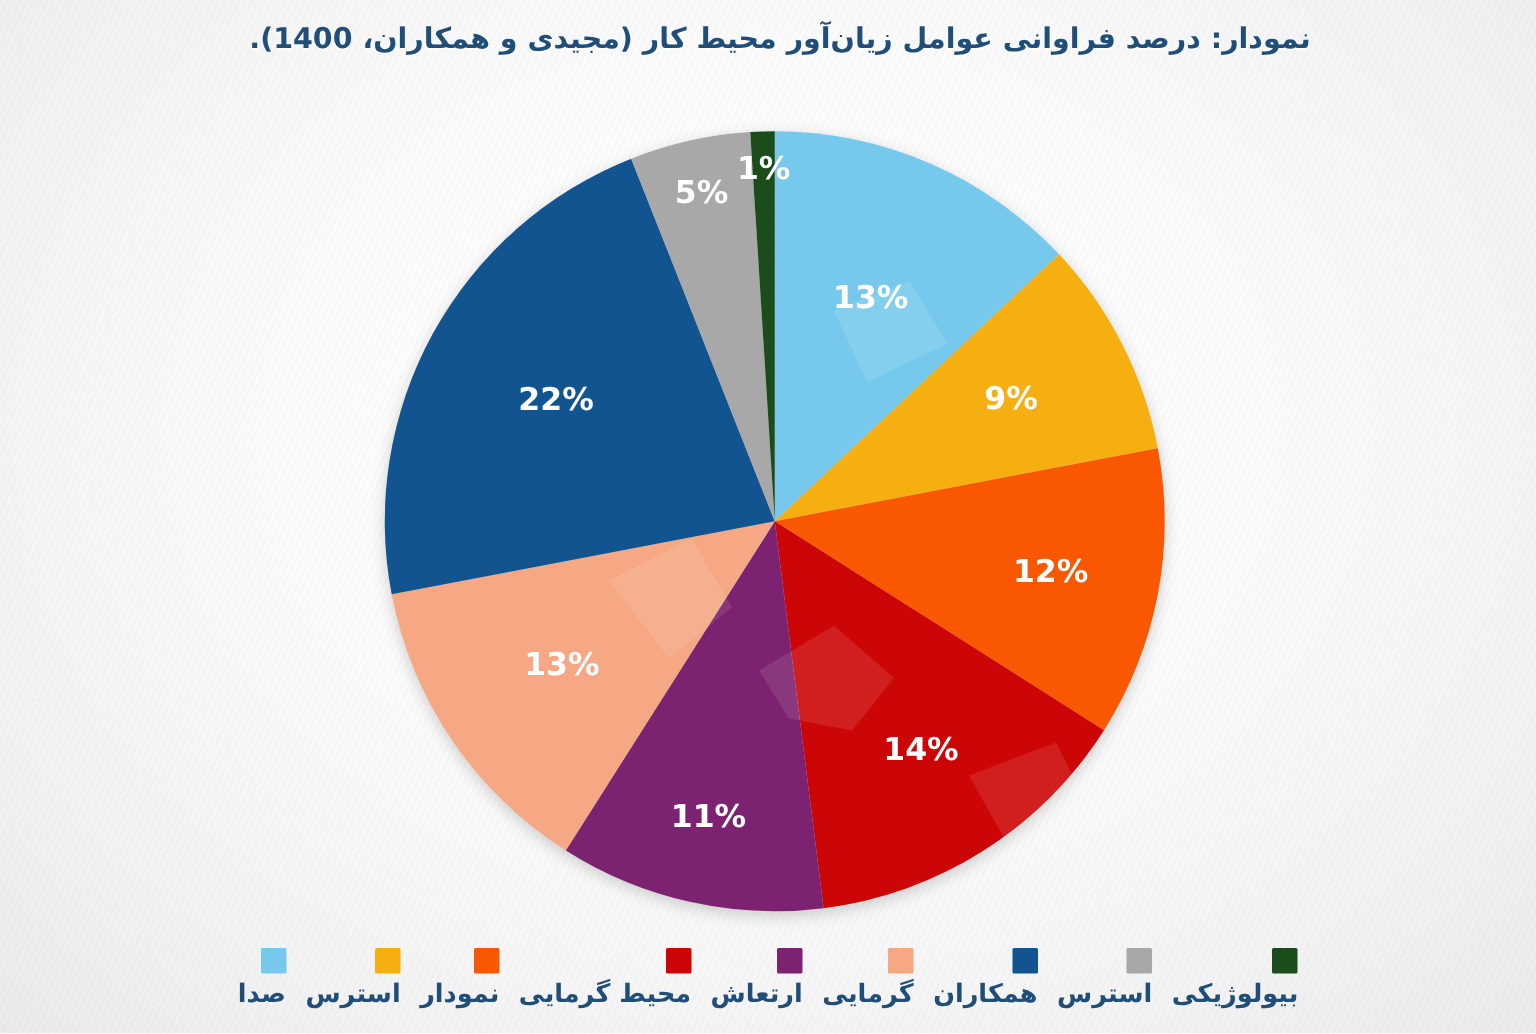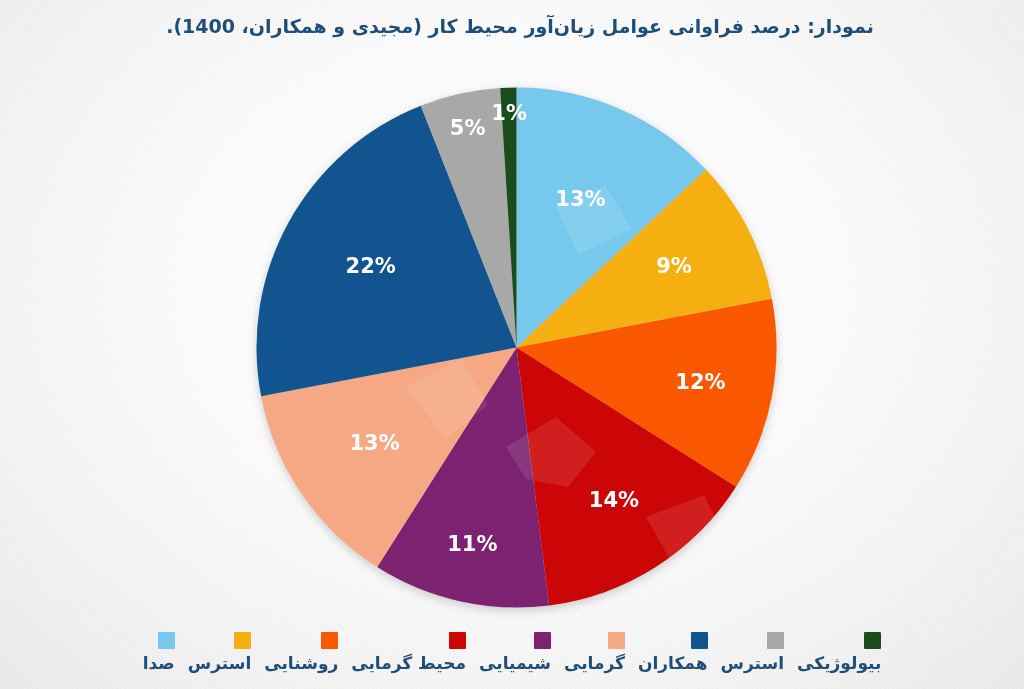--- a/index.html
+++ b/index.html
@@ -169,29 +169,29 @@
       <div class="legend-item">
         <span class="legend-swatch" style="background: rgb(17, 84, 143);"></span>
         <span class="legend-label">همکاران</span>
       </div>
       <div class="legend-item">
         <span class="legend-swatch" style="background: rgb(245, 168, 131);"></span>
         <span class="legend-label">گرمایی</span>
       </div>
       <div class="legend-item">
         <span class="legend-swatch" style="background: rgb(125, 34, 112);"></span>
-        <span class="legend-label">شیمیایی</span>
+        <span class="legend-label">ارتعاش</span>
       </div>
       <div class="legend-item">
         <span class="legend-swatch" style="background: rgb(204, 6, 6);"></span>
         <span class="legend-label">محیط گرمایی</span>
       </div>
       <div class="legend-item">
         <span class="legend-swatch" style="background: rgb(250, 88, 0);"></span>
-        <span class="legend-label">روشنایی</span>
+        <span class="legend-label">نمودار</span>
       </div>
       <div class="legend-item">
         <span class="legend-swatch" style="background: rgb(245, 175, 17);"></span>
         <span class="legend-label">استرس</span>
       </div>
       <div class="legend-item">
         <span class="legend-swatch" style="background: rgb(118, 201, 236);"></span>
         <span class="legend-label">صدا</span>
       </div>
     </div>

